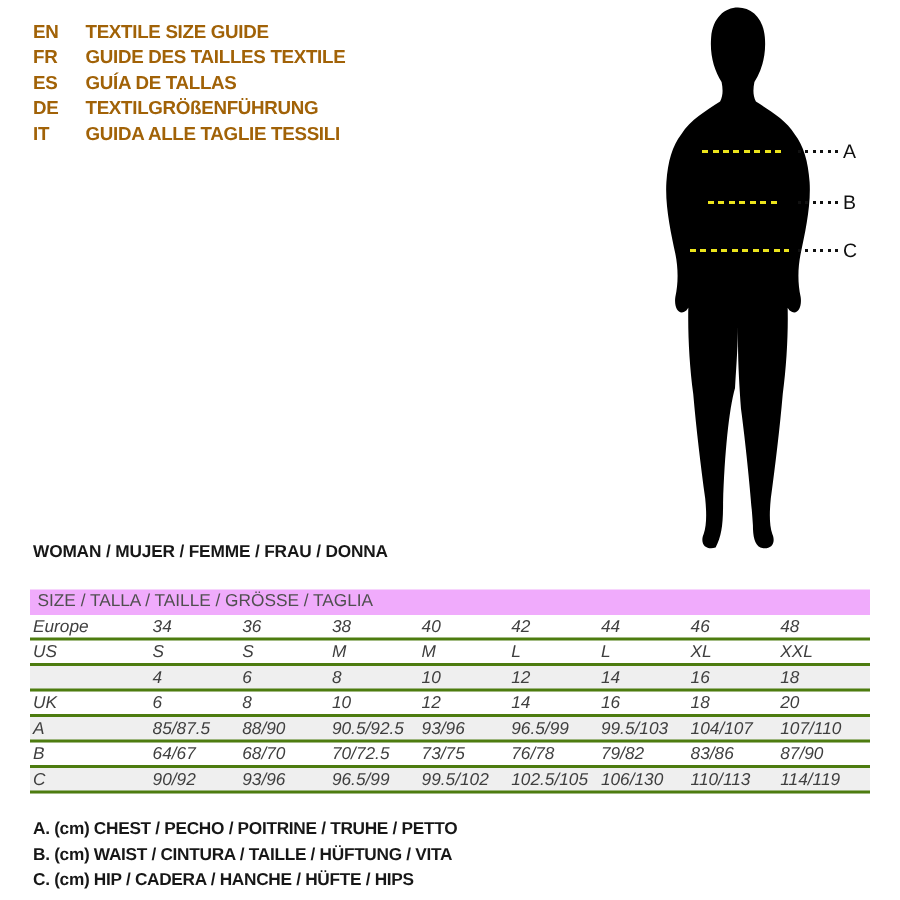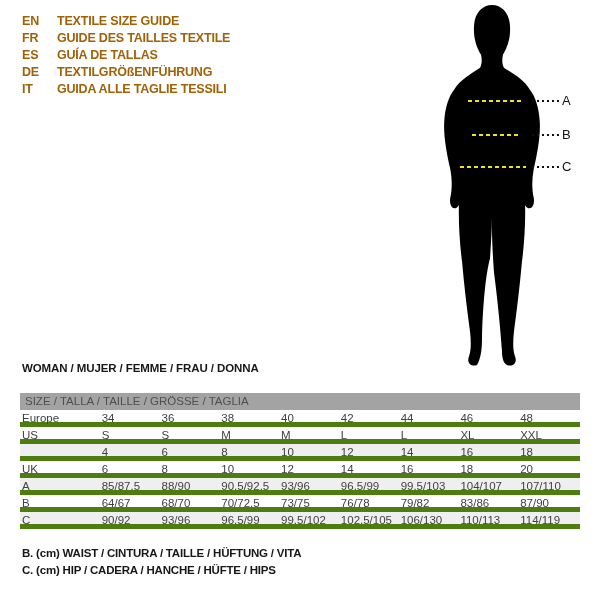--- a/index.html
+++ b/index.html
@@ -14,21 +14,21 @@
   
   #figure-wrap{position:absolute;left:422px;top:2px;width:140px;height:368px;}
   #figure-wrap svg{display:block;width:140px;height:368px;}
   .measure-line{position:absolute;height:2px;}
   .measure-label{position:absolute;font-size:13px;color:#111;font-weight:normal;}
   
   #section-title{position:absolute;left:22px;top:362px;font-size:11.5px;font-weight:bold;letter-spacing:-0.1px;color:#171717;}
   
   #size-table{position:absolute;left:20px;top:393px;width:560px;font-size:11.5px;color:#3f3f3f;}
   #size-table-header{height:17px;line-height:17px;padding-left:5px;box-sizing:border-box;color:#4f4f4f;}
-  .size-row{display:flex;height:17px;line-height:17px;border-bottom:5px solid #4d7c0f;box-sizing:border-box;}
+  .size-row{display:flex;height:17px;line-height:17px;border-bottom:2px solid #4d7c0f;box-sizing:border-box;font-style:italic;}
   .size-row-label{width:80px;padding-left:2px;text-align:left;}
   .size-cell{width:60px;text-align:left;}
   
   #legend-block{position:absolute;left:22px;top:545px;}
   .legend-row{line-height:17px;font-size:11.5px;font-weight:bold;letter-spacing:-0.2px;color:#171717;}
 </style>
 </head>
 <body>
 
 <div id="page">
@@ -108,21 +108,21 @@
   <div class="measure-line" id="waist-dots" style="left: 532px; top: 134px; width: 27px; background: repeating-linear-gradient(90deg, rgb(17, 17, 17) 0px, rgb(17, 17, 17) 2px, transparent 2px, transparent 5px);"></div>
   <div class="measure-label" style="left:562px;top:127px;">B</div>
 
   <div class="measure-line" id="hip-dash" style="left: 460px; top: 166px; width: 66px; background: repeating-linear-gradient(90deg, rgb(236, 228, 28) 0px, rgb(236, 228, 28) 4px, transparent 4px, transparent 7px);"></div>
   <div class="measure-line" id="hip-dots" style="left: 532px; top: 166px; width: 27px; background: repeating-linear-gradient(90deg, rgb(17, 17, 17) 0px, rgb(17, 17, 17) 2px, transparent 2px, transparent 5px);"></div>
   <div class="measure-label" style="left:562px;top:159px;">C</div>
 
   <div id="section-title">WOMAN / MUJER / FEMME / FRAU / DONNA</div>
 
   <div id="size-table">
-    <div id="size-table-header" style="background: #a3a3a3;">SIZE / TALLA / TAILLE / GRÖSSE / TAGLIA</div>
+    <div id="size-table-header" style="background: #f0abfc;">SIZE / TALLA / TAILLE / GRÖSSE / TAGLIA</div>
     <div id="size-table-body">
         <div class="size-row">
           <div class="size-row-label">Europe</div>
           <div class="size-cell">34</div>
           <div class="size-cell">36</div>
           <div class="size-cell">38</div>
           <div class="size-cell">40</div>
           <div class="size-cell">42</div>
           <div class="size-cell">44</div>
           <div class="size-cell">46</div>
@@ -191,17 +191,18 @@
           <div class="size-cell">99.5/102</div>
           <div class="size-cell">102.5/105</div>
           <div class="size-cell">106/130</div>
           <div class="size-cell">110/113</div>
           <div class="size-cell">114/119</div>
         </div>
       </div>
   </div>
 
   <div id="legend-block">
+      <div class="legend-row">A. (cm) CHEST / PECHO / POITRINE / TRUHE / PETTO</div>
       <div class="legend-row">B. (cm) WAIST / CINTURA / TAILLE / HÜFTUNG / VITA</div>
       <div class="legend-row">C. (cm) HIP / CADERA / HANCHE / HÜFTE / HIPS</div>
     </div>
 
 </div>
 
 </body></html>

